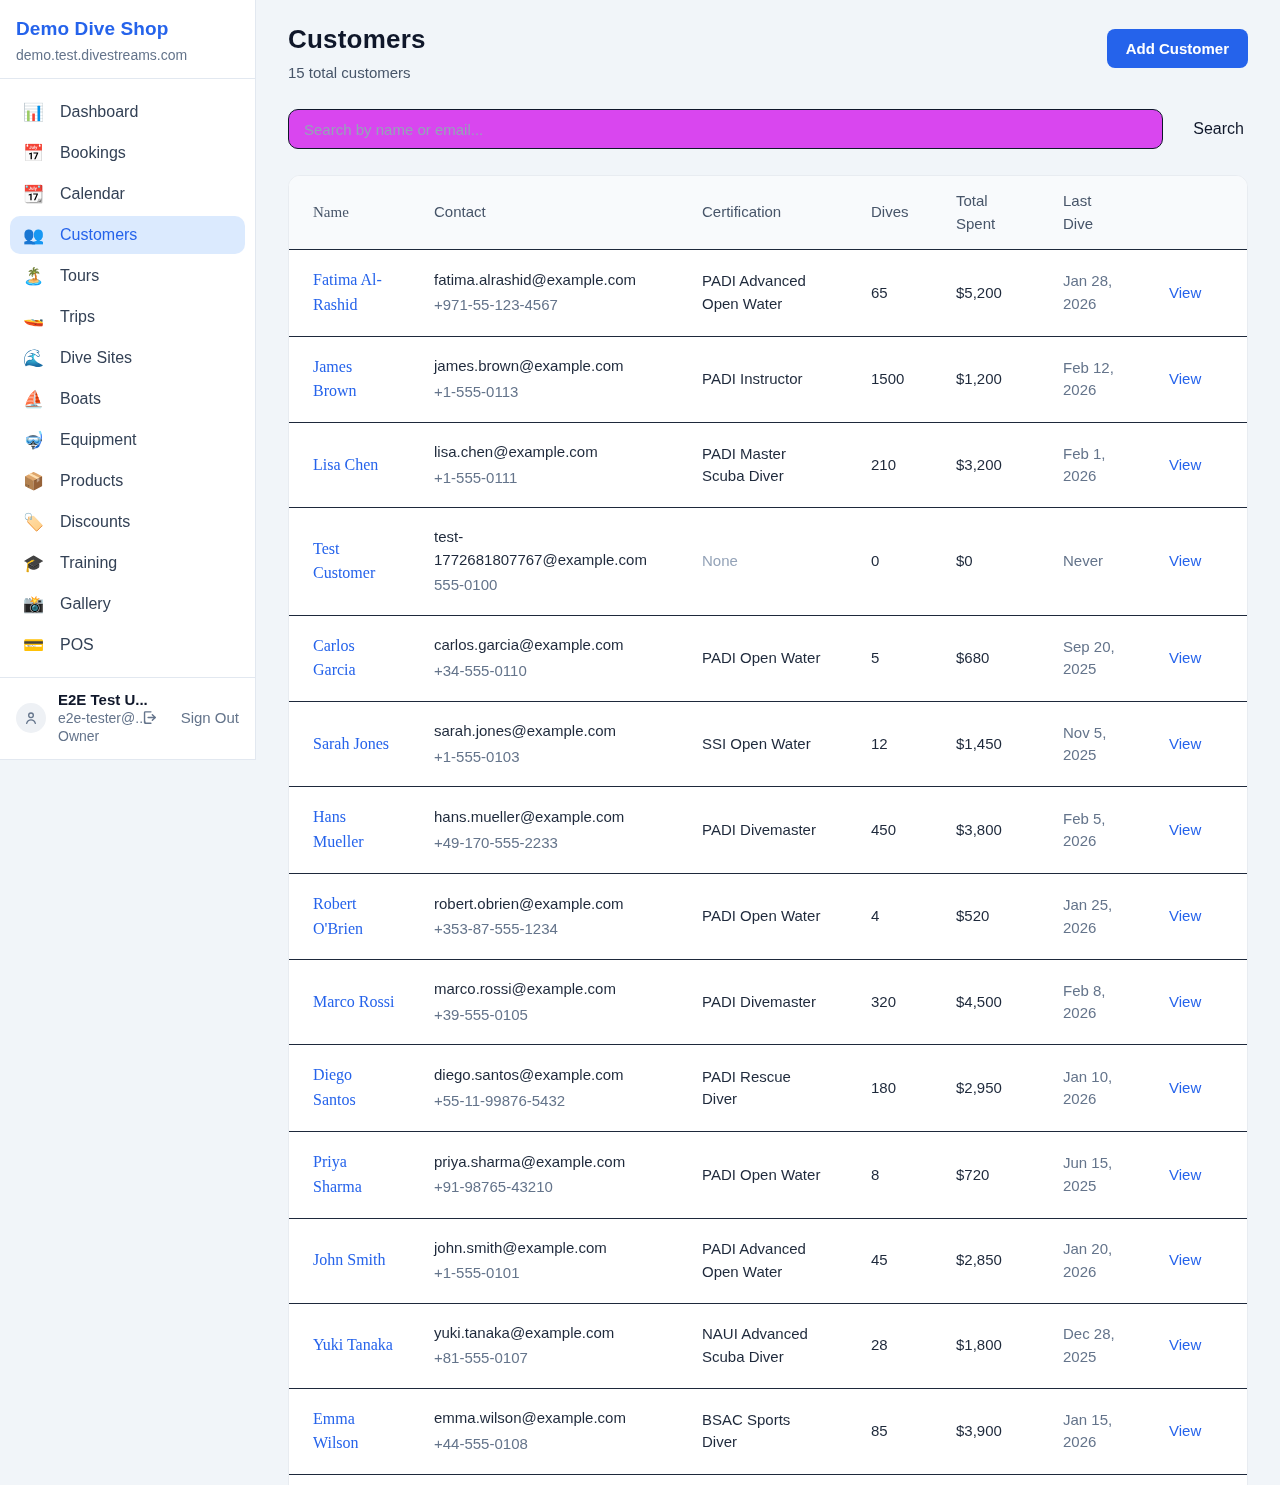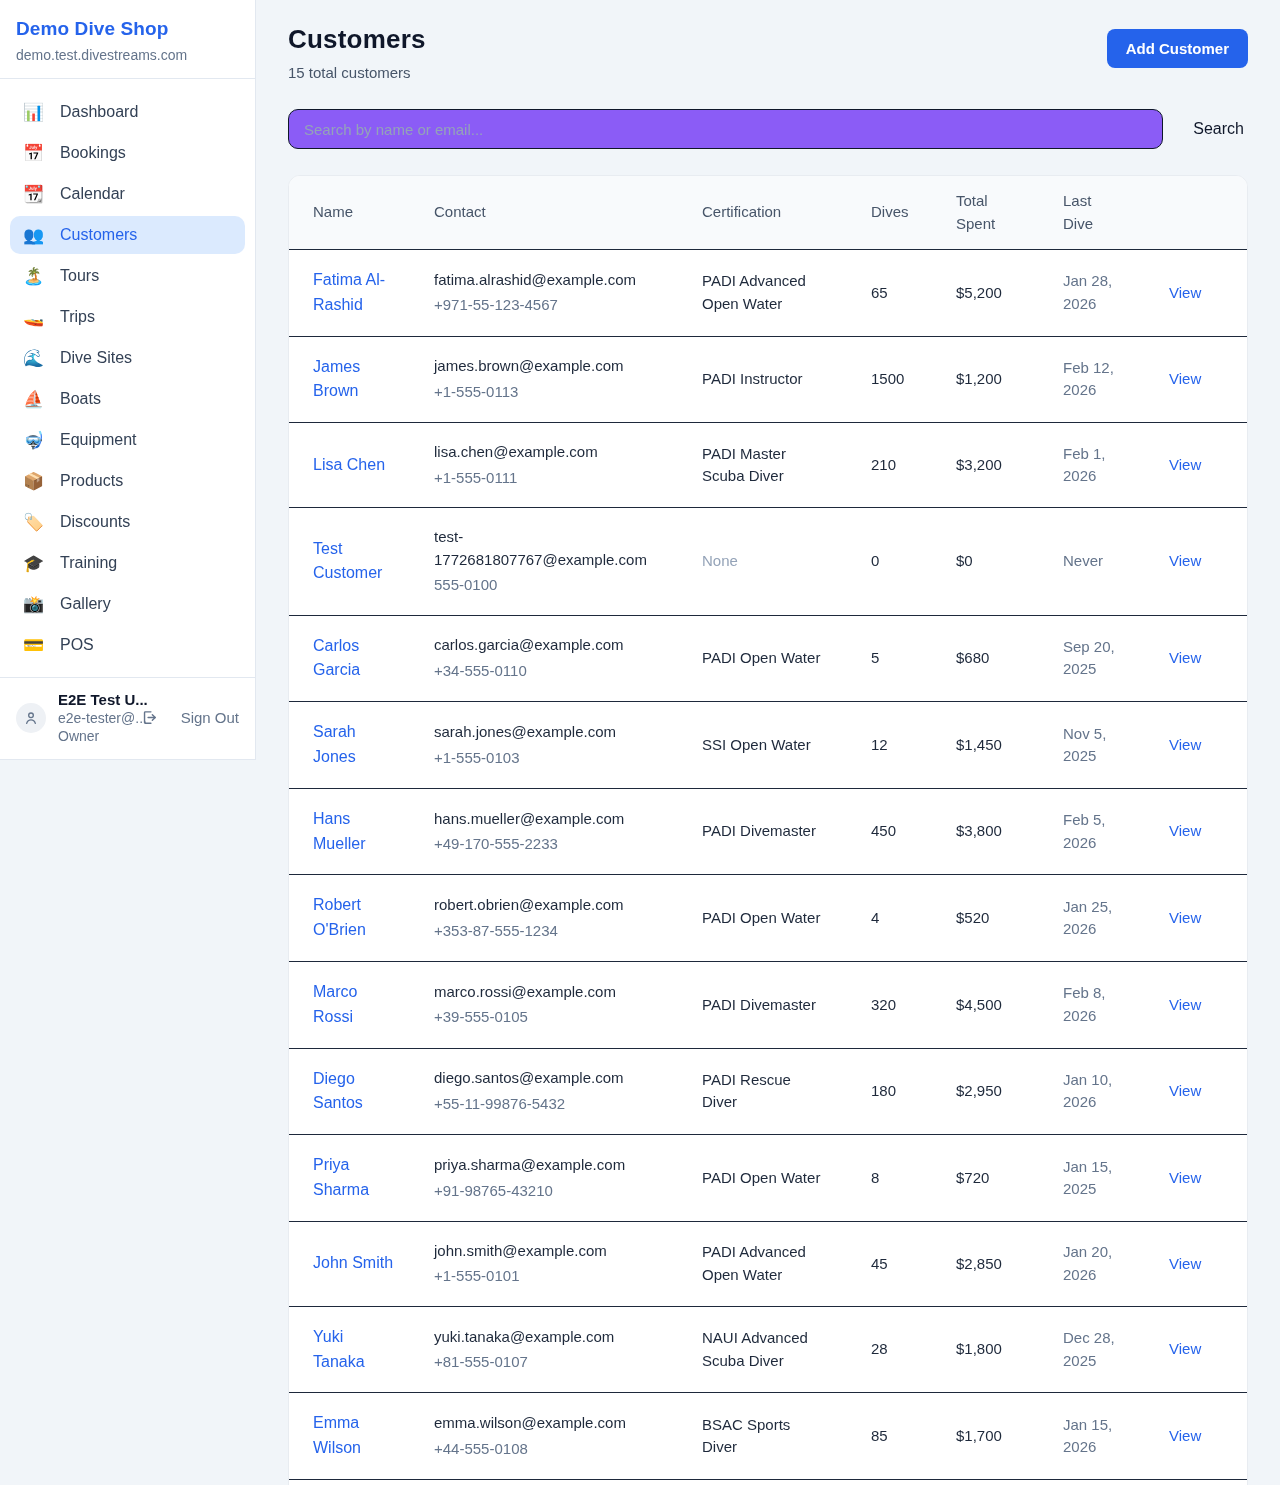--- a/index.html
+++ b/index.html
@@ -61,21 +61,21 @@
   .page-header{display:flex;justify-content:space-between;align-items:flex-start;}
   .page-title{margin:0;font-size:26px;font-weight:700;color:var(--text-dark);letter-spacing:.2px;}
   .page-subtitle{margin-top:9px;color:#475569;font-size:15px;}
   .add-btn{
     background:var(--accent);color:#ffffff;border:none;border-radius:8px;
     padding:11px 19px;font-size:15px;font-weight:600;font-family:inherit;cursor:pointer;margin-top:5px;
   }
   .search-row{display:flex;align-items:center;gap:26px;margin-top:28px;}
   .search-input{
     flex:1;height:40px;border:1.5px solid var(--text-dark);border-radius:10px;
-    padding:0 15px;font-size:15px;font-family:inherit;background:#8b5cf6;color:var(--text-body);
+    padding:0 15px;font-size:15px;font-family:inherit;background:#d946ef;color:var(--text-body);
   }
   .search-input::placeholder{color:var(--text-faint);}
   .search-btn{
     background:none;border:none;font-size:16px;color:var(--text-dark);
     font-family:inherit;cursor:pointer;padding:0 4px;
   }
 
   
   .card{
     margin-top:26px;background:#fff;border:1px solid #e8ecf1;border-radius:12px;overflow:hidden;
@@ -83,21 +83,21 @@
   table{width:100%;border-collapse:collapse;table-layout:fixed;font-size:15px;}
   col.c0{width:145px;} col.c1{width:268px;} col.c2{width:169px;}
   col.c3{width:85px;}  col.c4{width:107px;} col.c5{width:106px;} col.c6{width:80px;}
   th,td{text-align:left;vertical-align:middle;line-height:1.5;padding:18px 24px 18px 0;}
   thead th{
     background:#f8fafc;color:#475569;font-weight:400;font-size:15px;
     padding-top:14px;padding-bottom:14px;border-bottom:1px solid var(--line-dark);
   }
   tbody td{border-bottom:1px solid var(--line-dark);}
   tbody tr:last-child td{border-bottom:none;}
-  th.c0,td.c0{padding-left:24px;padding-right:39px;}
+  th.c0,td.c0{padding-left:24px;padding-right:39px;font-family:Liberation Serif, serif;}
   td.c1{padding-right:50px;word-wrap:break-word;}
   th.c2,td.c2{padding-right:50px;}
   th.c4{padding-right:44px;}
   th.c5{padding-right:50px;}
   td.c5{padding-right:36px;color:var(--text-muted);}
   .name-link{color:var(--accent);font-size:16px;font-weight:500;text-decoration:none;cursor:pointer;line-height:1.55;display:inline-block;}
   .email{color:var(--text-body);}
   .phone{color:var(--text-muted);margin-top:3px;}
   .cert-none{color:var(--text-faint);}
   .view-link{color:var(--accent);text-decoration:none;font-weight:500;cursor:pointer;}
@@ -352,21 +352,21 @@
             </tr>
             <tr>
               <td class="c0"><a class="name-link">Priya Sharma</a></td>
               <td class="c1">
                 <div class="email">priya.sharma@example.com</div>
                 <div class="phone">+91-98765-43210</div>
               </td>
               <td class="c2">PADI Open Water</td>
               <td class="c3">8</td>
               <td class="c4">$720</td>
-              <td class="c5">Jan 15, 2025</td>
+              <td class="c5">Jun 15, 2025</td>
               <td class="c6"><a class="view-link">View</a></td>
             </tr>
             <tr>
               <td class="c0"><a class="name-link">John Smith</a></td>
               <td class="c1">
                 <div class="email">john.smith@example.com</div>
                 <div class="phone">+1-555-0101</div>
               </td>
               <td class="c2">PADI Advanced Open Water</td>
               <td class="c3">45</td>
@@ -387,21 +387,21 @@
               <td class="c6"><a class="view-link">View</a></td>
             </tr>
             <tr>
               <td class="c0"><a class="name-link">Emma Wilson</a></td>
               <td class="c1">
                 <div class="email">emma.wilson@example.com</div>
                 <div class="phone">+44-555-0108</div>
               </td>
               <td class="c2">BSAC Sports Diver</td>
               <td class="c3">85</td>
-              <td class="c4">$1,700</td>
+              <td class="c4">$3,900</td>
               <td class="c5">Jan 15, 2026</td>
               <td class="c6"><a class="view-link">View</a></td>
             </tr>
             <tr>
               <td class="c0"></td>
               <td class="c1"></td>
               <td class="c2">PADI Advanced Open Water</td>
               <td class="c3">95</td>
               <td class="c4">$2,100</td>
               <td class="c5">Feb 10, 2026</td>

